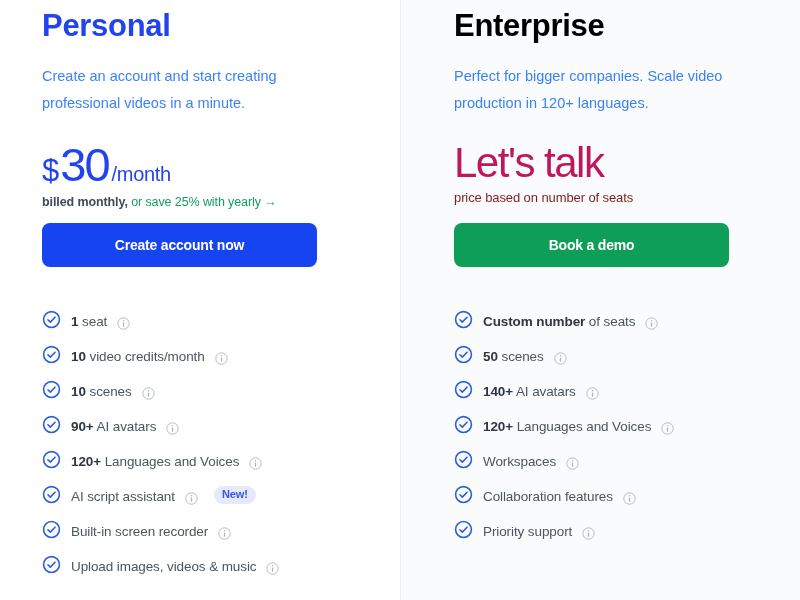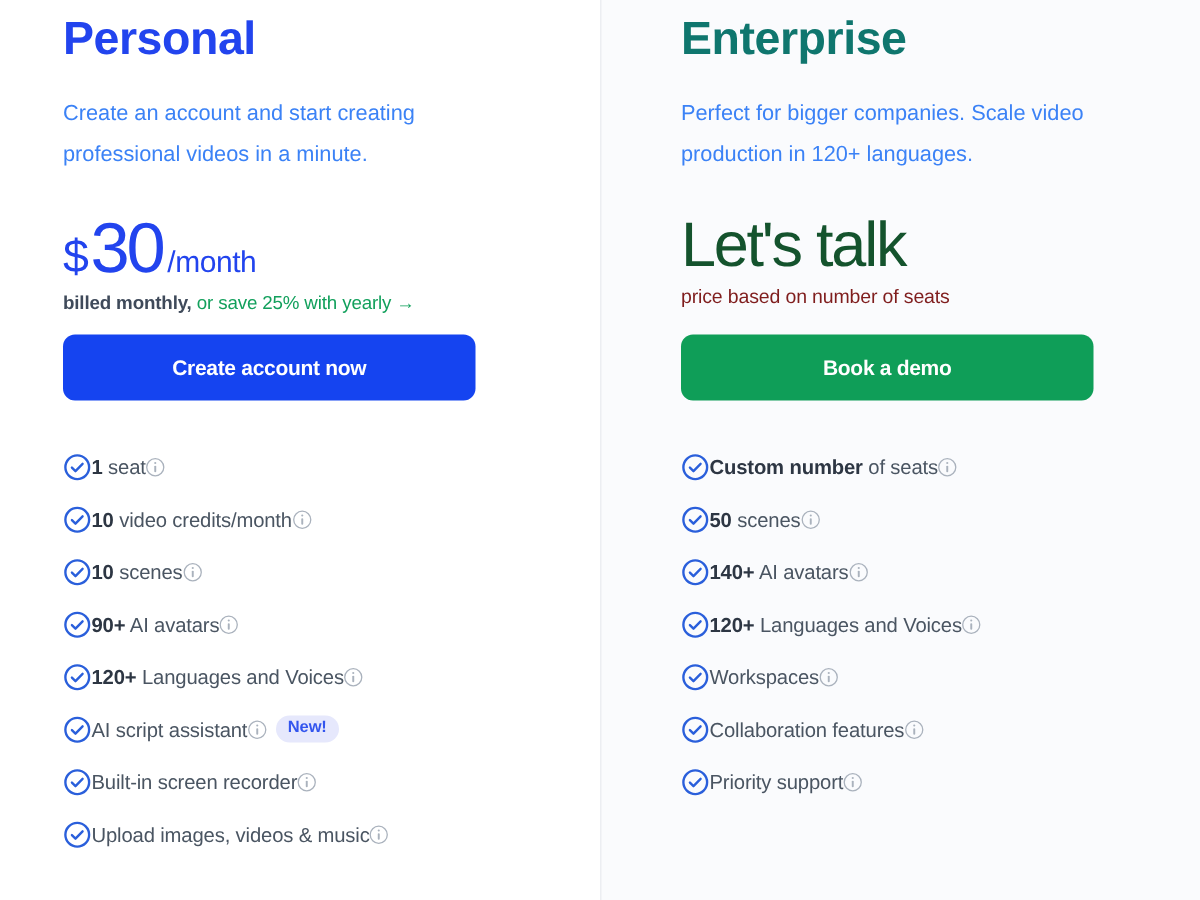--- a/index.html
+++ b/index.html
@@ -55,21 +55,21 @@
 
   .plan-title {
     font-size: 31px;
     font-weight: 700;
     letter-spacing: -0.3px;
     line-height: 1;
     padding-top: 10px;
   }
 
   .plan-title.blue { color: #2244ee; }
-  .plan-title.green { color: #0f766e; }
+  .plan-title.green { color: #000000; }
 
   .plan-desc {
     margin-top: 22px;
     font-size: 14.5px;
     line-height: 1.85;
     color: #3b82f6;
     max-width: 285px;
   }
 
   .price-block {
@@ -114,21 +114,21 @@
 
   .price-note .save-link {
     color: #12a05c;
     font-weight: 400;
     text-align: right;
   }
 
   .lets-talk {
     font-size: 42px;
     font-weight: 400;
-    color: #14532d;
+    color: #be185d;
     letter-spacing: -1.5px;
     line-height: 1.05;
   }
 
   .lets-talk-note {
     margin-top: 5px;
     font-size: 13px;
     color: #7f1d1d;
     letter-spacing: -0.1px;
   }
@@ -152,22 +152,23 @@
   .cta-button.blue { background: #1544f0; }
   .cta-button.green { background: #0f9e58; }
 
   .feature-list {
     list-style: none;
     margin-top: 27px;
   }
 
   .feature-item {
     display: flex;
-    align-items: center;
+    align-items: flex-end;
     height: 35px;
+    gap: 10px;
   }
 
   .check-icon {
     flex: 0 0 auto;
     width: 19px;
     height: 19px;
     display: block;
   }
 
   .feature-text {

